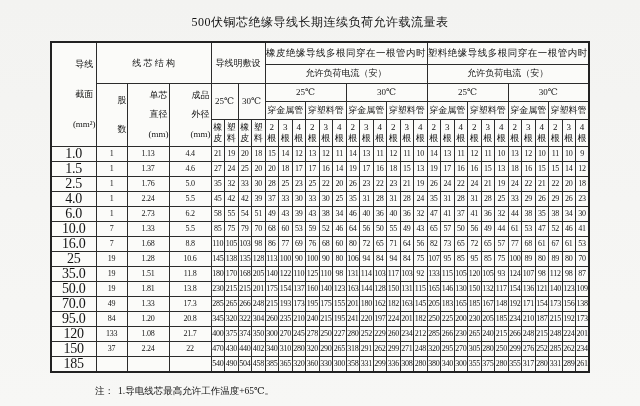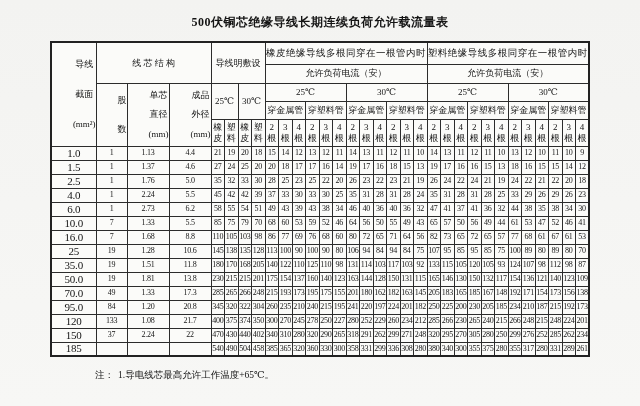--- a/index.html
+++ b/index.html
@@ -13,21 +13,21 @@
     -webkit-font-smoothing: antialiased;
   }
   .page {
     width: 640px;
     height: 406px;
     overflow: hidden;
     background: linear-gradient(180deg, #f3f3f1 0%, #f7f7f5 100%);
   }
   .title {
     text-align: center;
-    font-weight: bold;
+    font-weight: normal;
     font-size: 12px;
     padding-top: 14px;
     letter-spacing: 0.5px;
   }
   table.main {
     border-collapse: collapse;
     table-layout: fixed;
     margin: 10px auto 0 auto;
     border: 2px solid #222;
     background: #fbfbf9;
@@ -68,21 +68,21 @@
   }
   th.tall3 .stack { min-height: 58px; }
   th.two-line div { line-height: 1.15; }
 
   tbody tr { height: 14px; }
   tbody td {
     font-size: 8px;
     letter-spacing: -0.2px;
     line-height: 1;
   }
-  tbody td.sec { font-size: 11px; }
+  tbody td.sec { font-size: 14px; }
 
   .notes {
     margin: 11px 0 0 95px;
     font-size: 9.5px;
     line-height: 1.5;
   }
   .note-label { vertical-align: top; margin-right: 4px; }
   .note-lines { display: inline-flex; vertical-align: top; }
 </style>
 </head>

